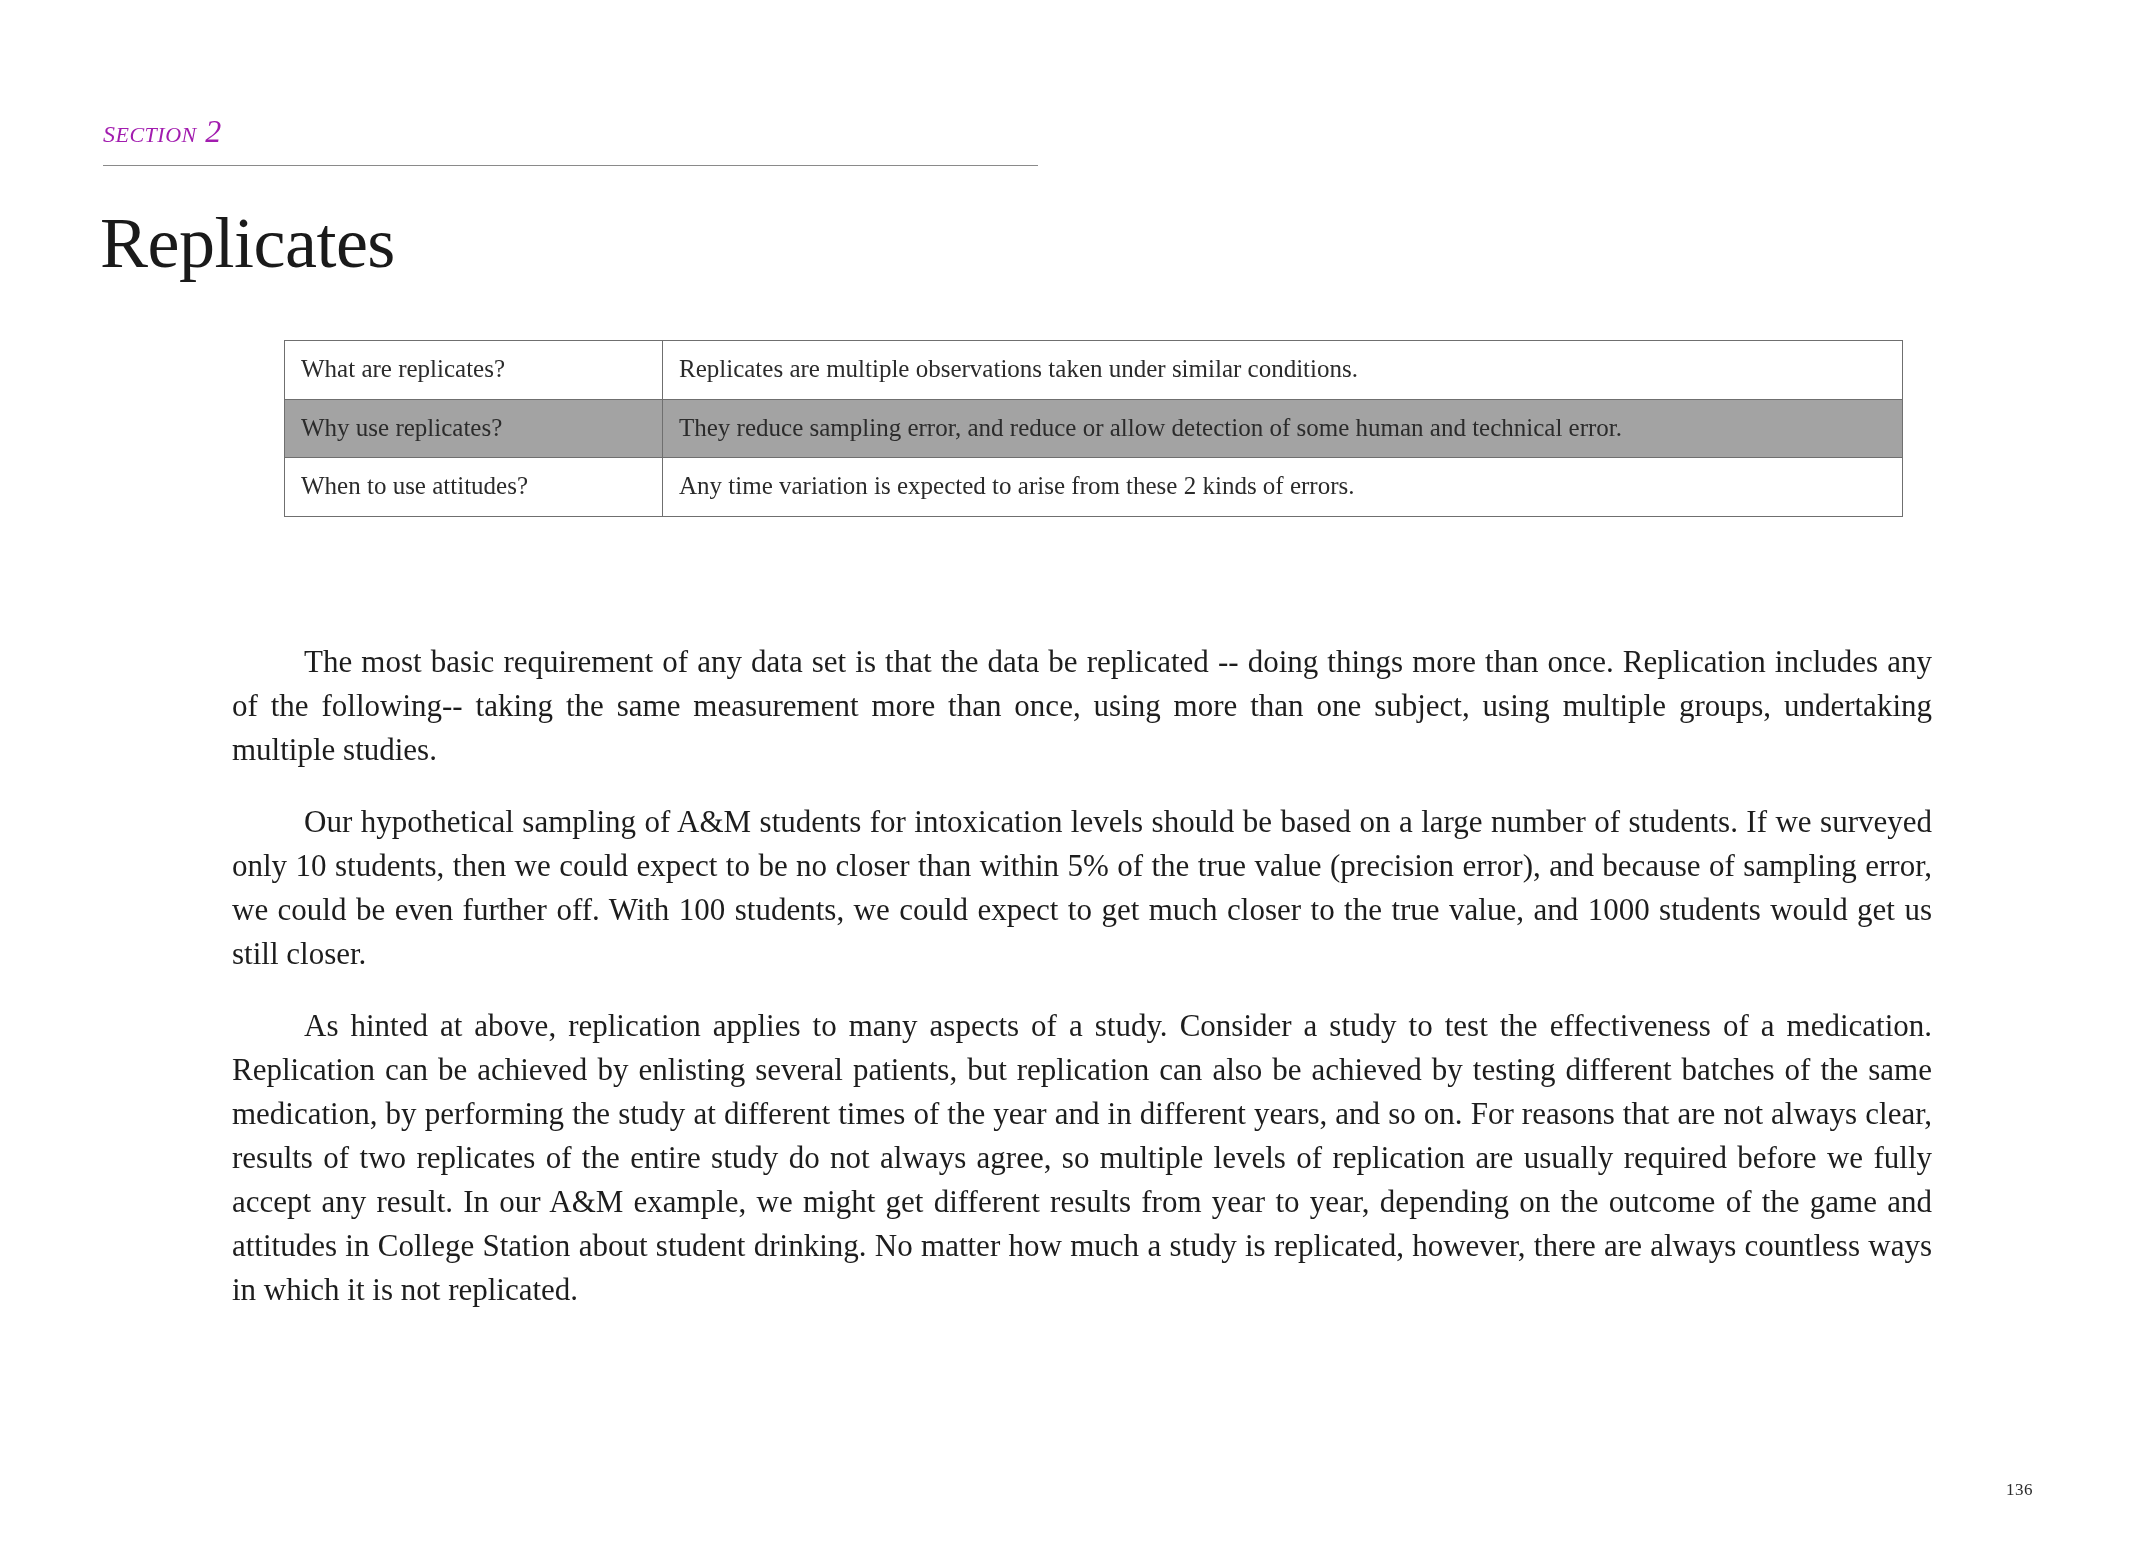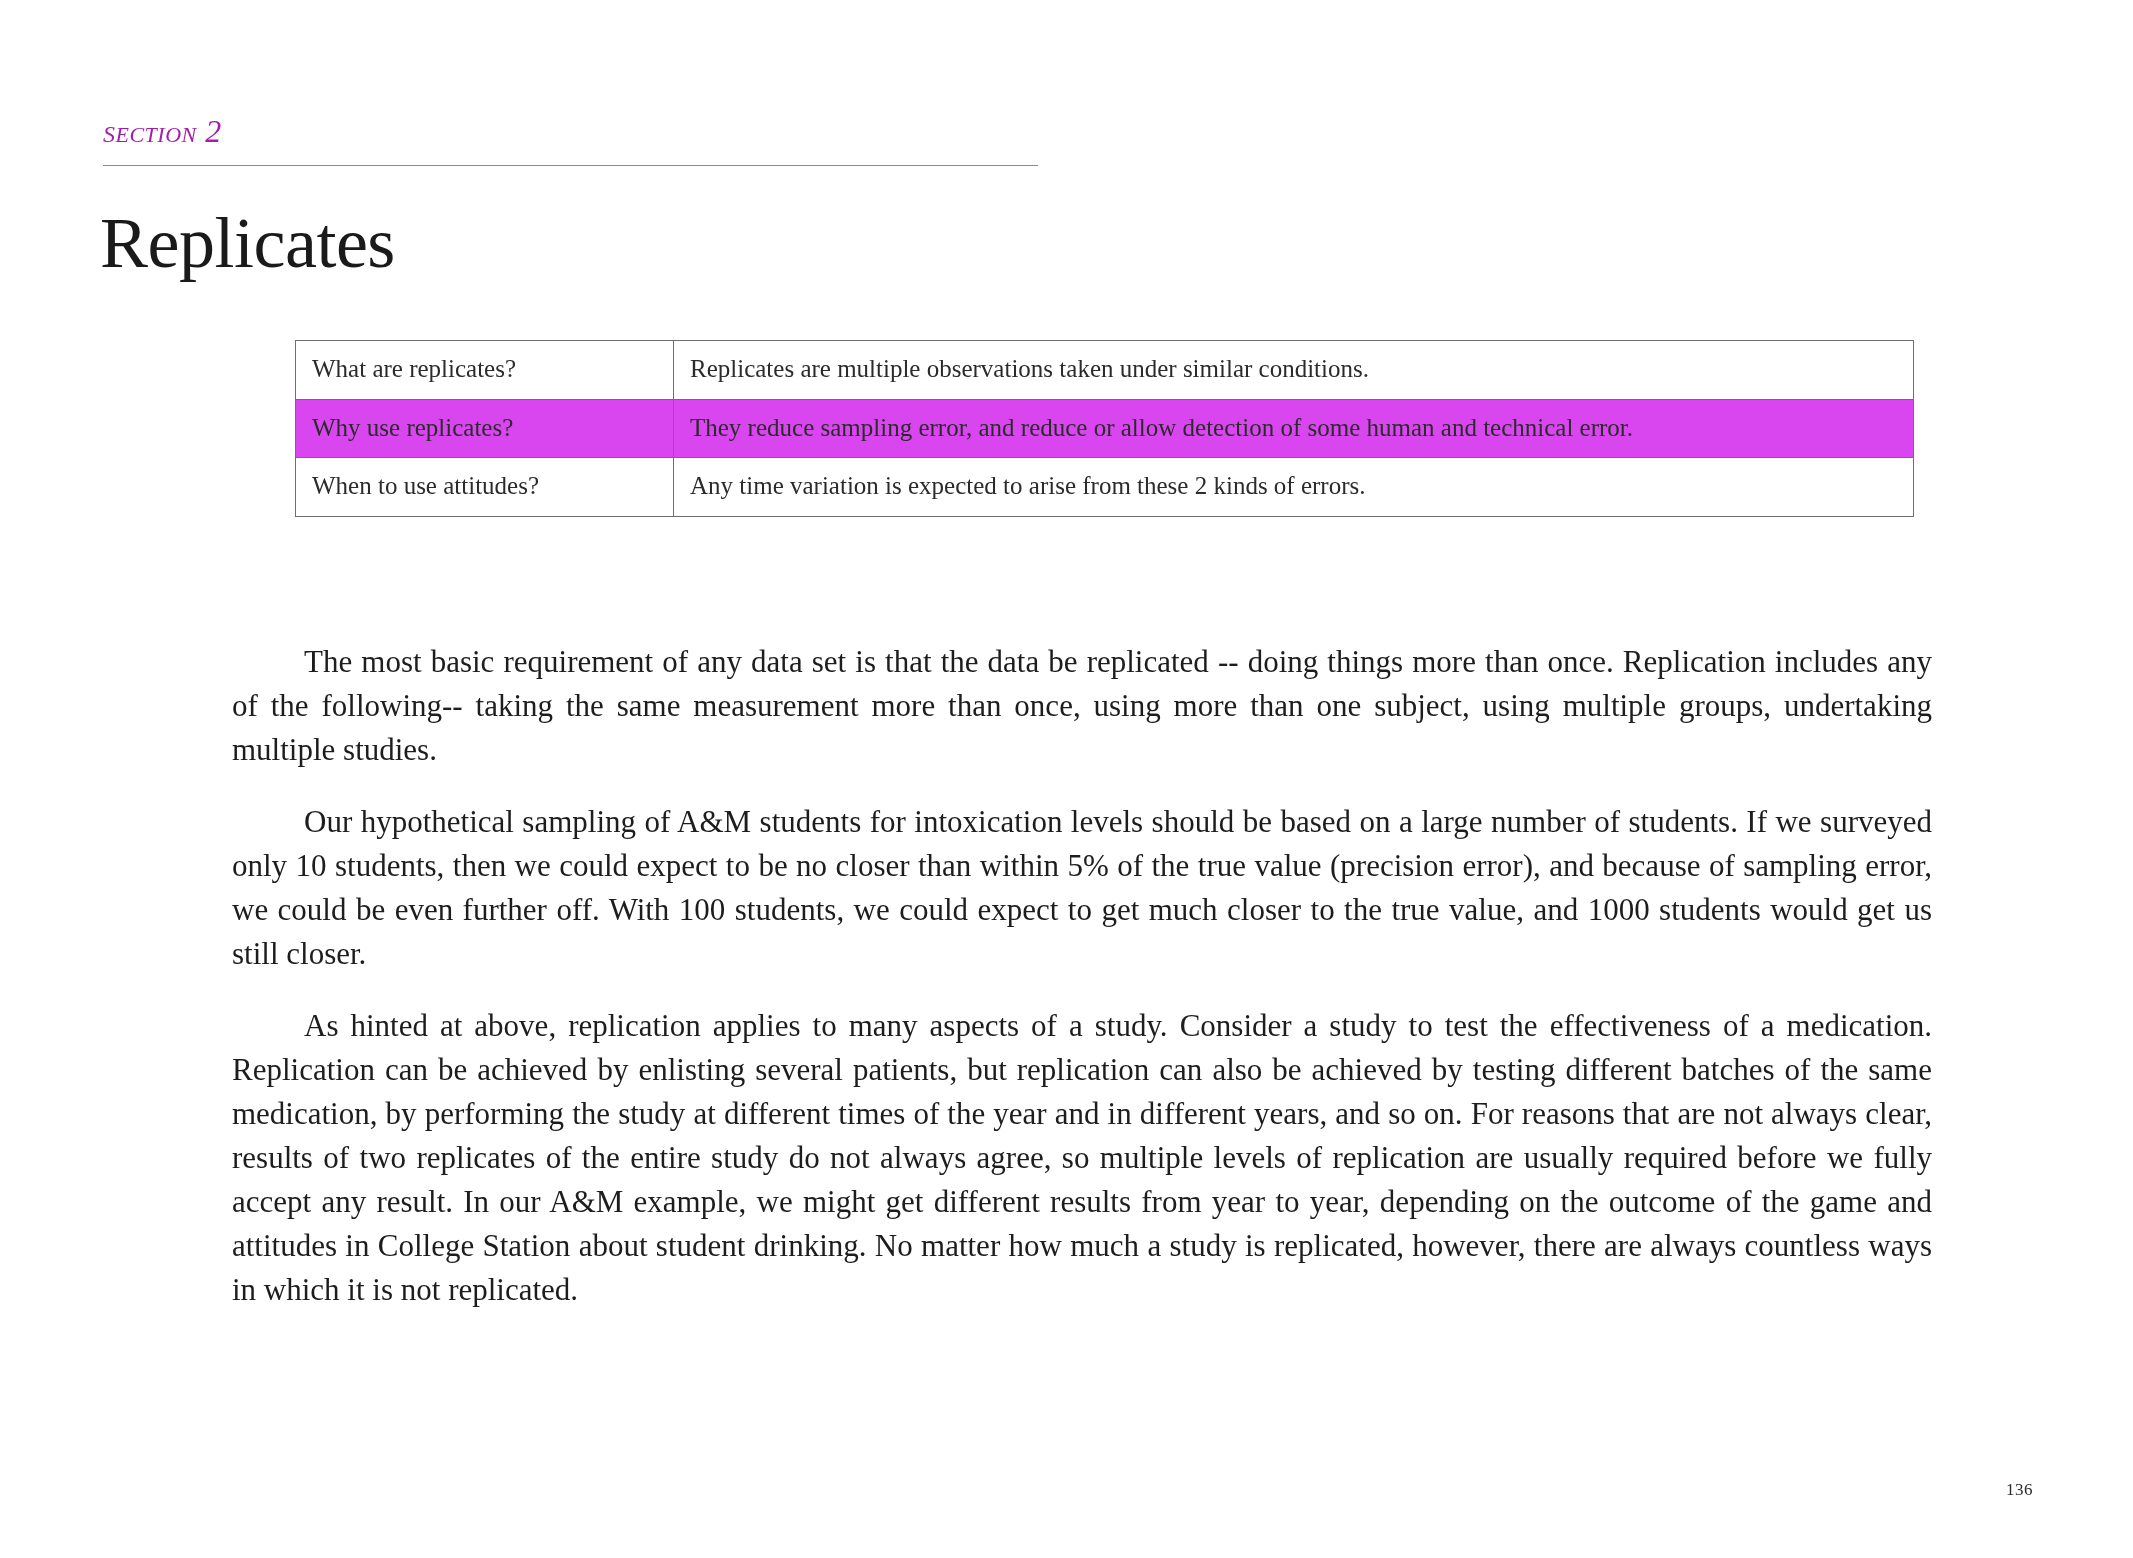--- a/index.html
+++ b/index.html
@@ -59,30 +59,29 @@
 
   
   .summary-table {
     position: absolute;
     left: 284px;
     top: 340px;
     width: 1619px;
     border-collapse: collapse;
     font-size: 25px;
     color: #2b2b2b;
-    margin-left: 11px;
   }
   .summary-table td {
     border: 1.5px solid #6f6f6f;
     padding: 12px 16px 13px 16px;
     vertical-align: middle;
     line-height: 1.3;
   }
   .summary-table tr.alt td {
-    background: #d946ef;
+    background: #a3a3a3;
   }
   .summary-table td.q {
     width: 345px;
     white-space: nowrap;
   }
 
   
   .body-col {
     position: absolute;
     left: 232px;

